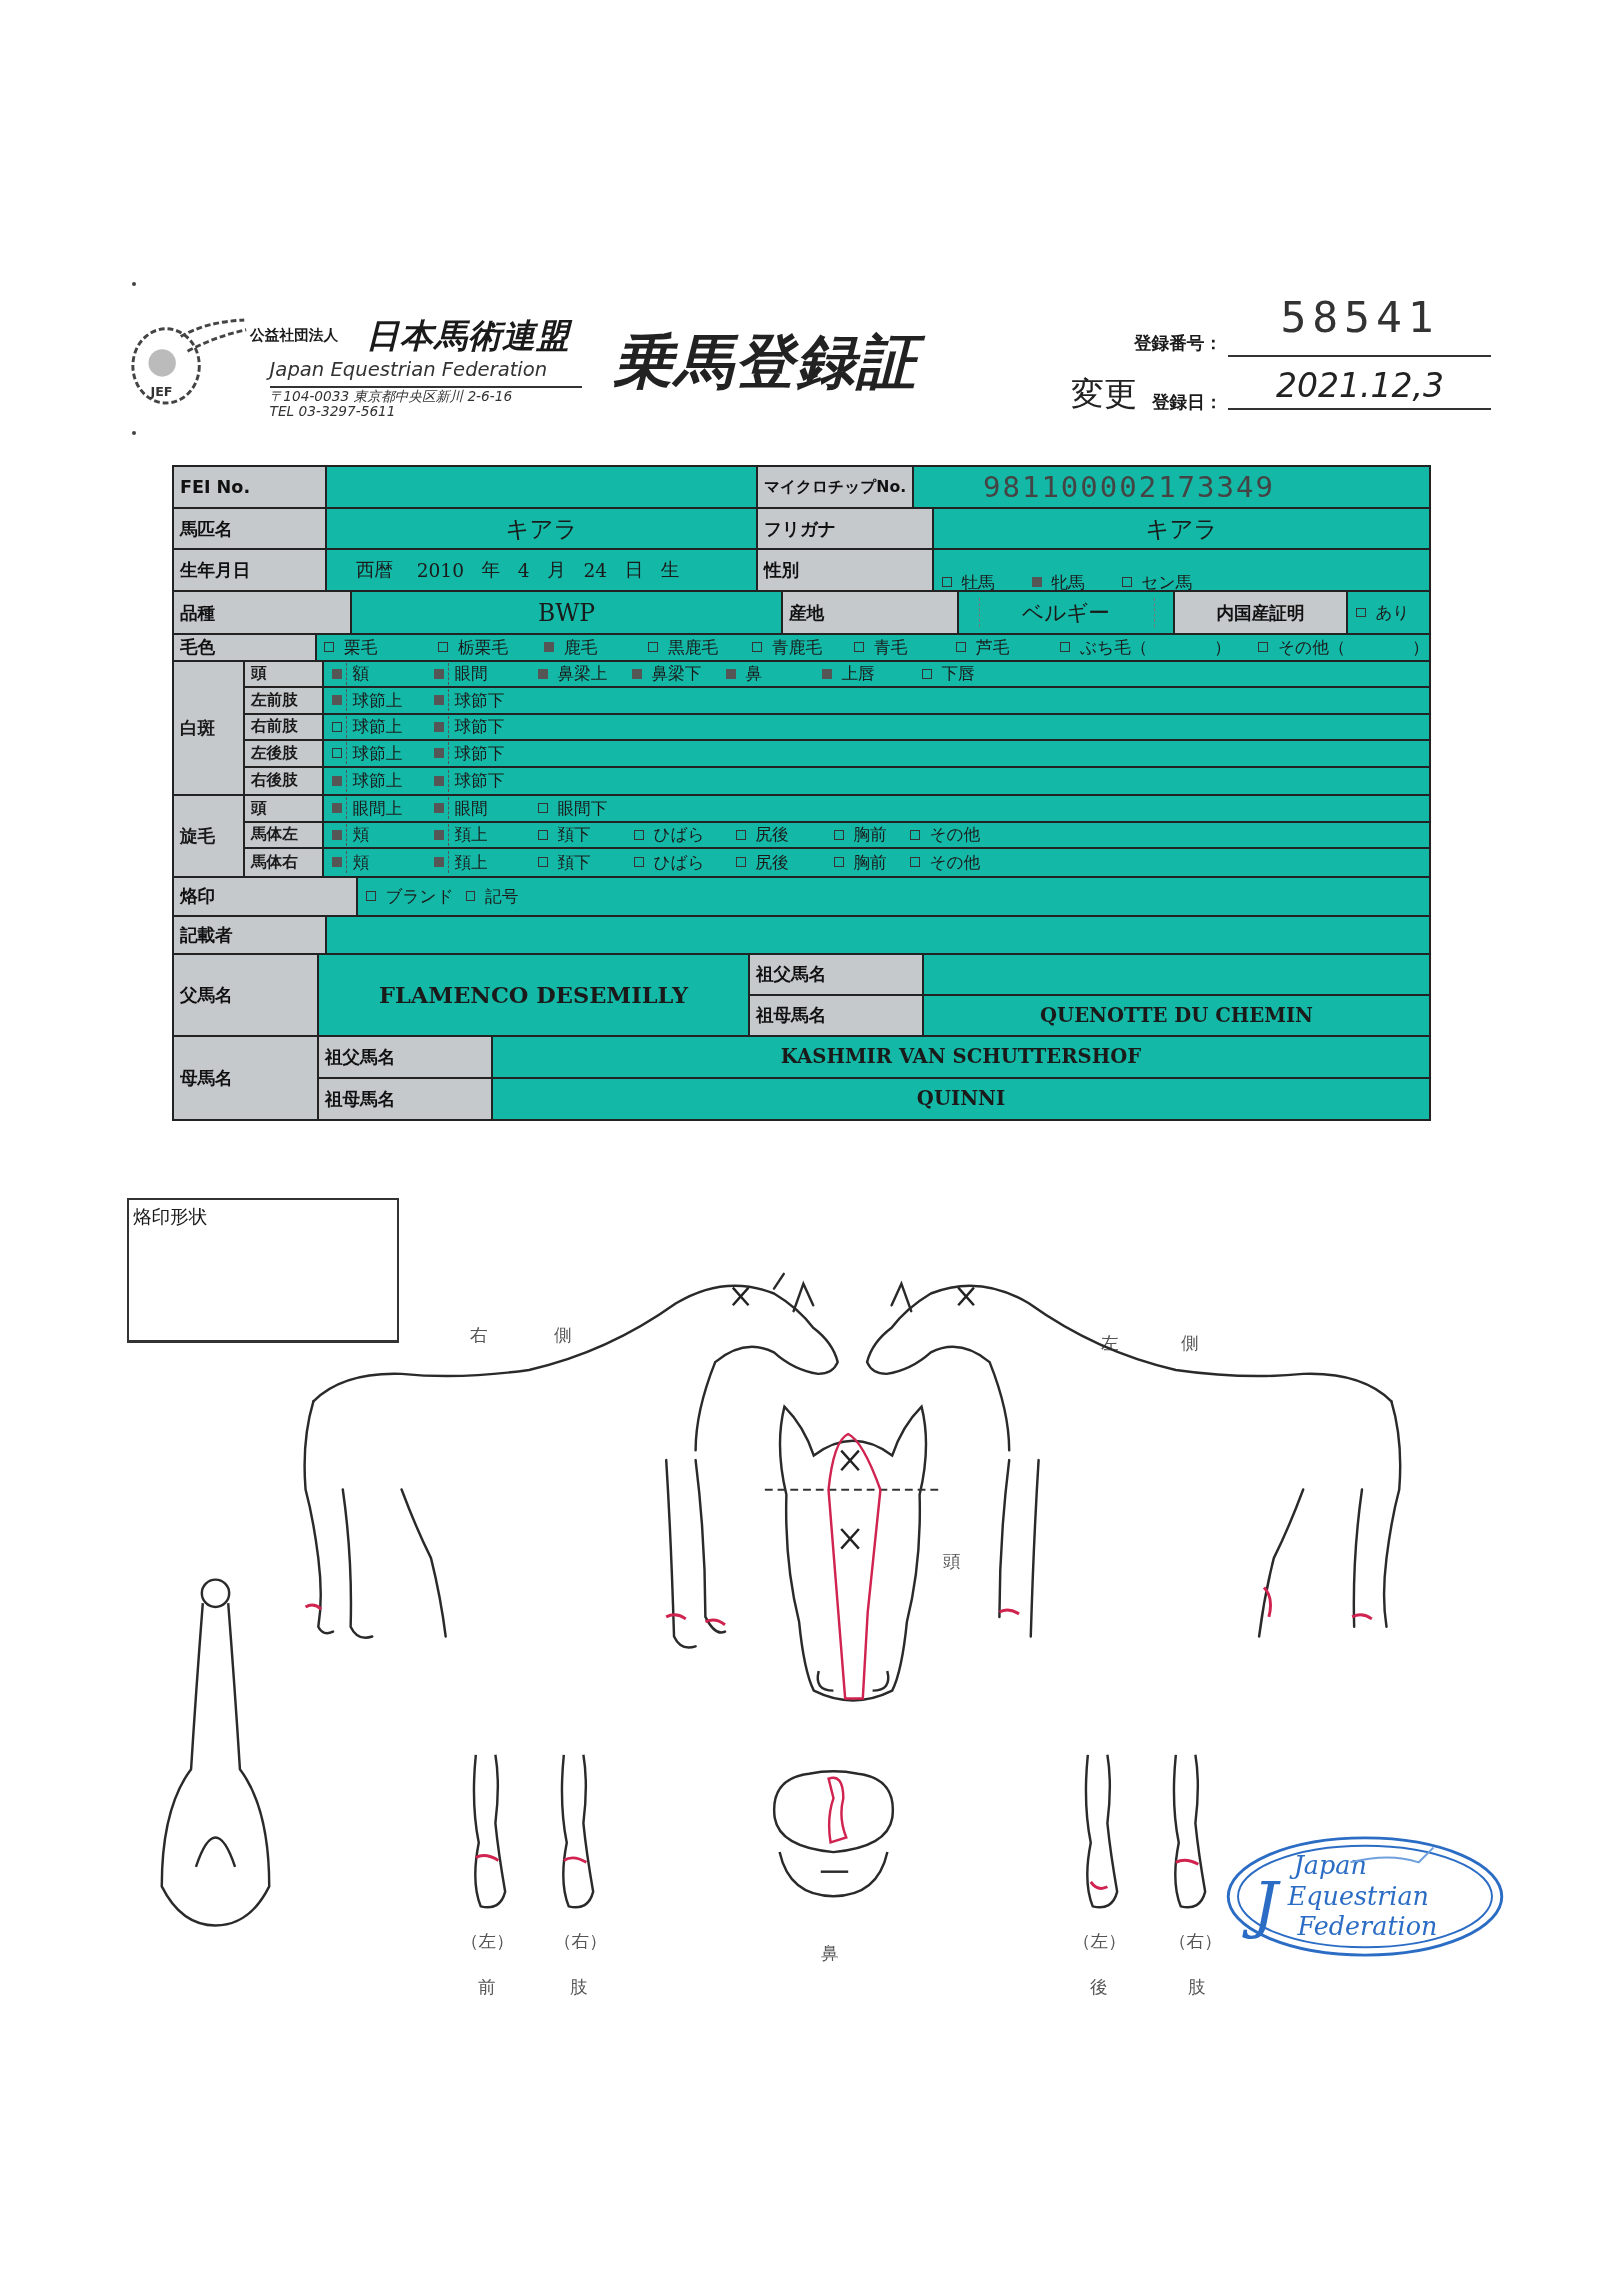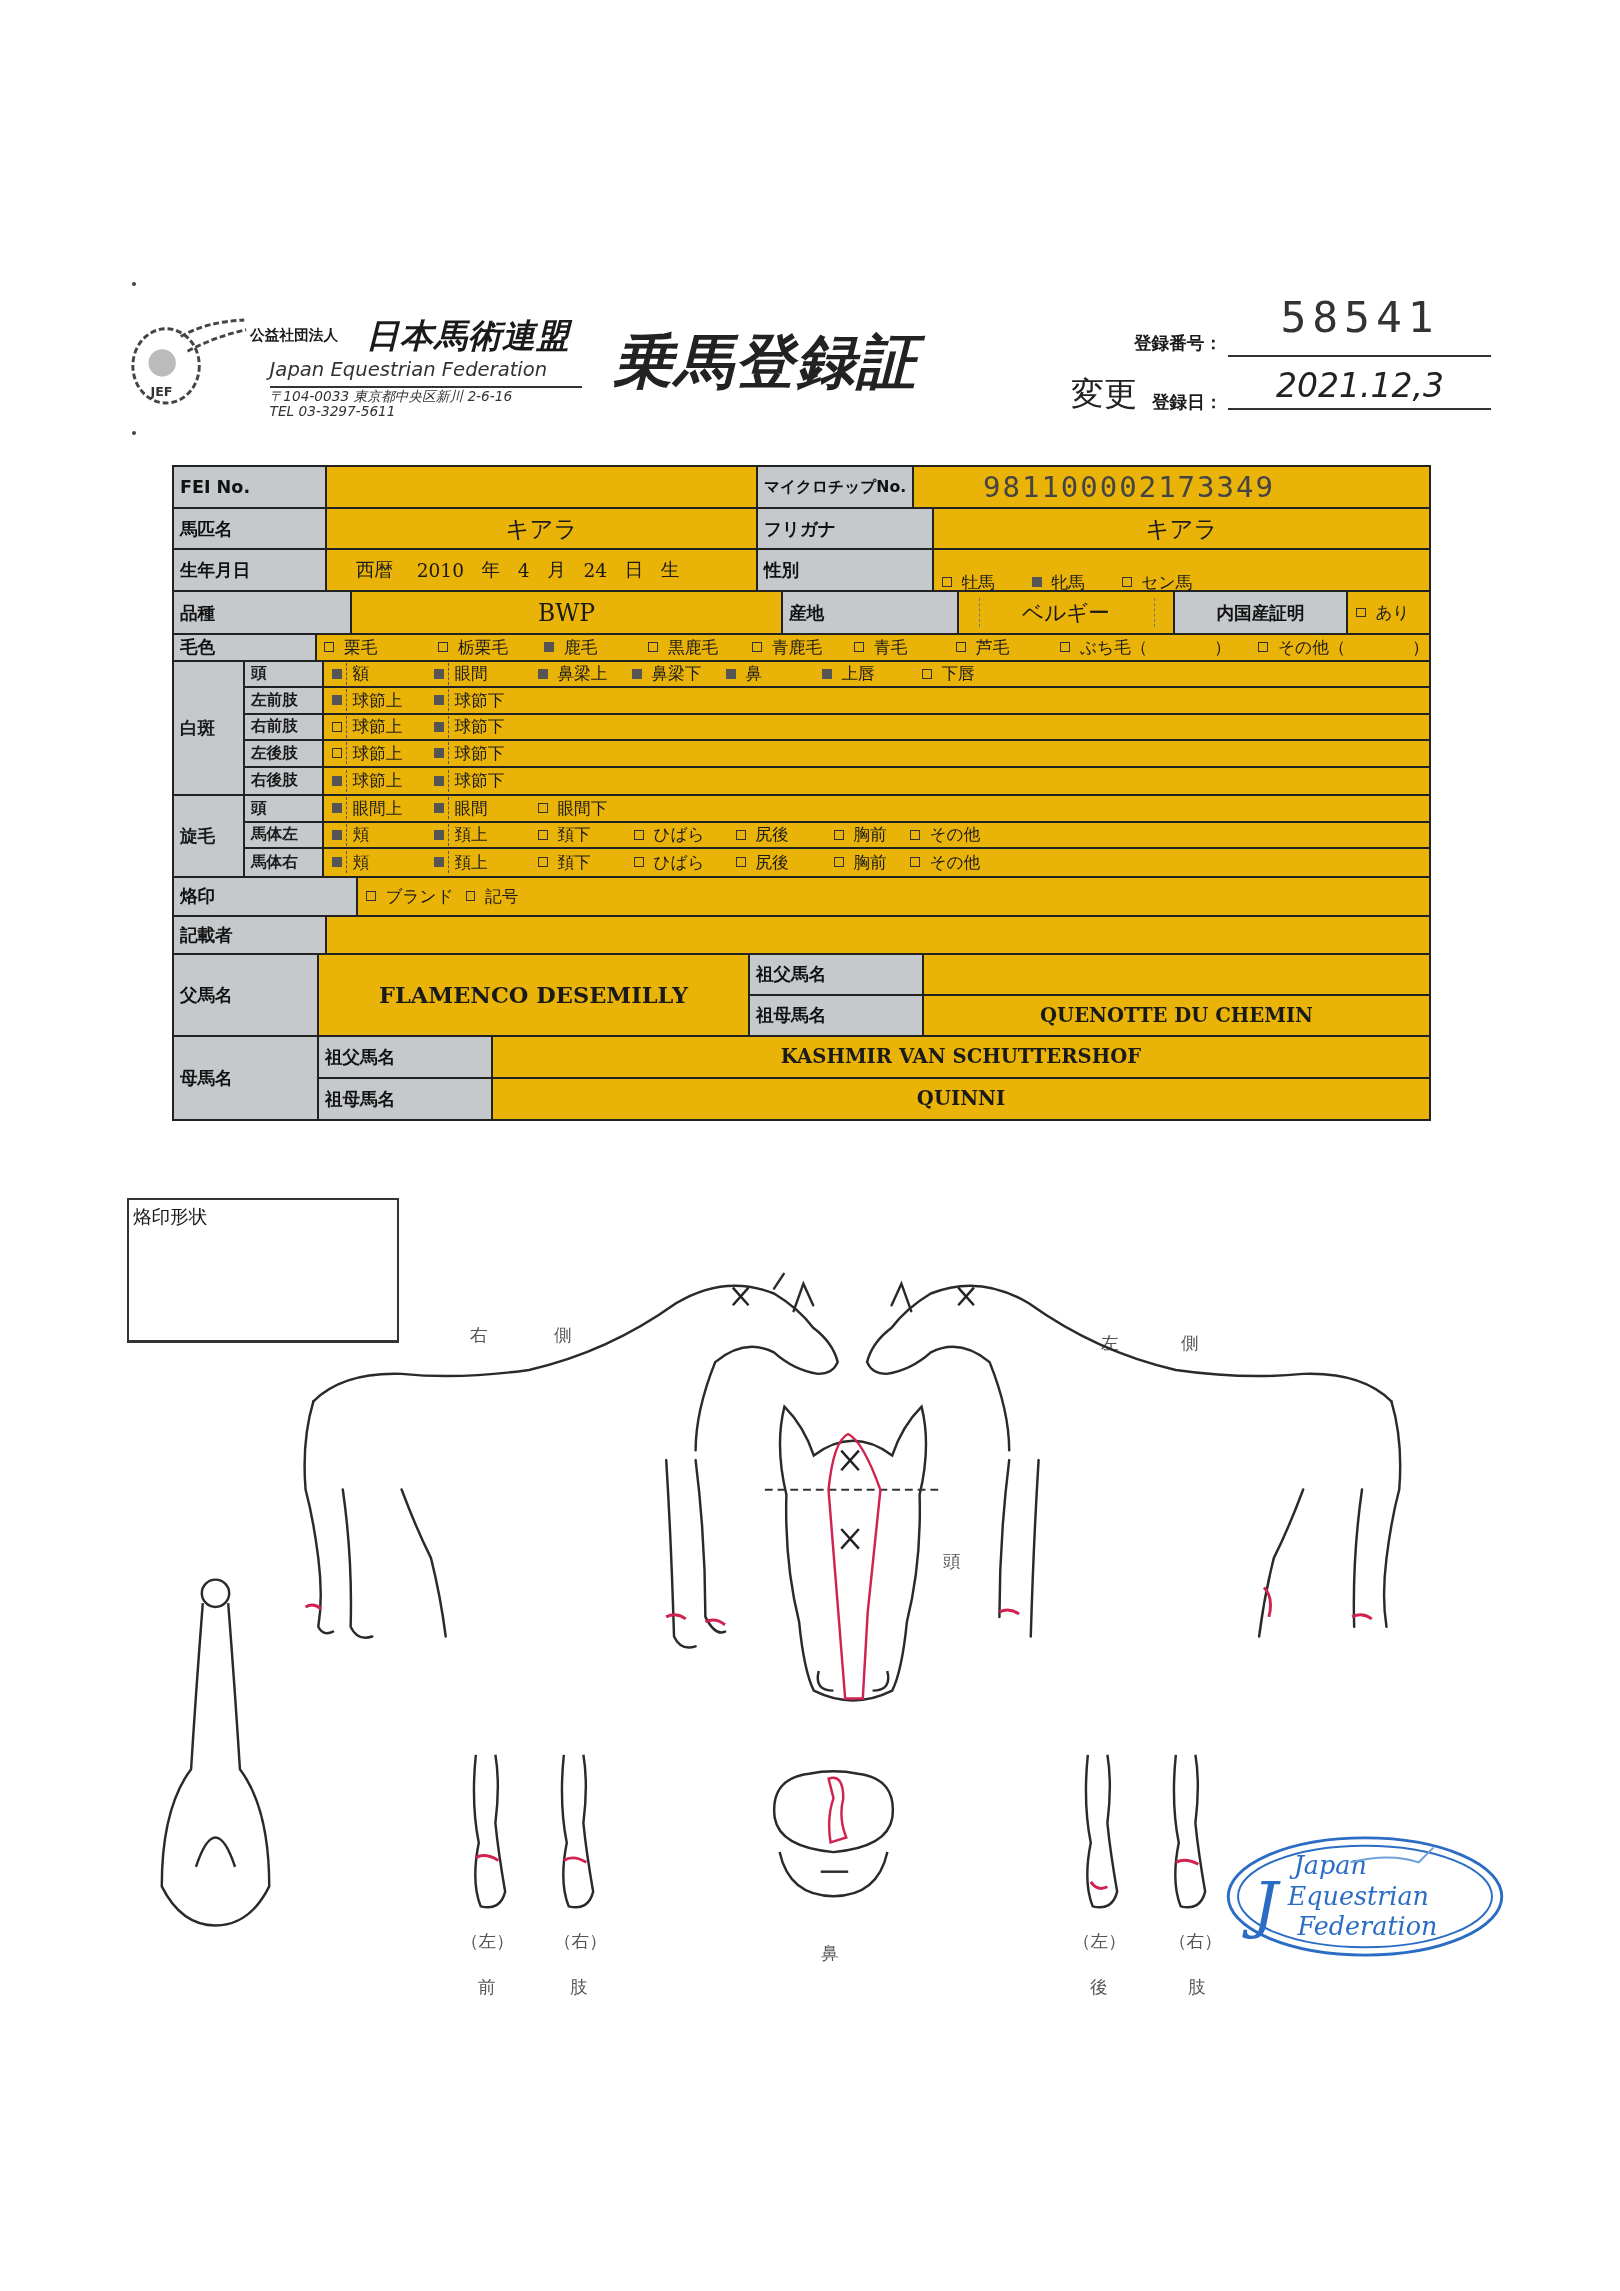--- a/index.html
+++ b/index.html
@@ -21,21 +21,21 @@
   .reg-no-label { left: 1134px; top: 331px; font-size: 17.6px; font-weight: bold; }
   .reg-no-value { left: 1230px; top: 292px; width: 260px; text-align: center; font-family: "DejaVu Sans Mono", monospace; font-size: 43px; letter-spacing: 5.9px; color: #333; }
   .reg-no-line { left: 1228px; top: 355px; width: 263px; border-top: 2.9px solid #333; }
   .change-mark { left: 1071px; top: 372px; font-size: 33px; font-family: "DejaVu Serif", serif; color: #222; }
   .reg-date-label { left: 1152px; top: 390px; font-size: 17.6px; font-weight: bold; }
   .reg-date-value { left: 1230px; top: 366px; width: 260px; text-align: center; font-size: 33px; font-style: italic; color: #222; }
   .reg-date-line { left: 1228px; top: 408px; width: 263px; border-top: 2.9px solid #333; }
   .dot { width: 3.9px; height: 3.9px; background: #444; border-radius: 2px; }
 
   
-  .form { left: 172px; top: 465px; width: 1259px; border: 2.9px solid #222; background: #eab308; }
+  .form { left: 172px; top: 465px; width: 1259px; border: 2.9px solid #222; background: #14b8a6; }
   .row { display: flex; border-bottom: 2.9px solid #222; }
   .row:last-child { border-bottom: none; }
   .lbl { background: #c6c9cc; font-weight: bold; font-size: 17.6px; padding-left: 5.9px; display: flex; align-items: center; border-right: 2.9px solid #222; color: #111; }
   .val { display: flex; align-items: center; font-size: 17.6px; }
   .val.center { justify-content: center; }
   .big { font-family: "DejaVu Serif", serif; font-size: 23.5px; }
   .hand { font-family: "DejaVu Sans Mono", monospace; font-size: 29px; letter-spacing: 2px; color: #444; }
   .box { width: 9.8px; height: 9.8px; border: 1px solid #333; margin-right: 9.8px; display: inline-block; flex: none; }
   .box.on { background: #555; border-color: #555; }
   .opt { display: inline-flex; align-items: center; white-space: nowrap; font-size: 16.7px; }

